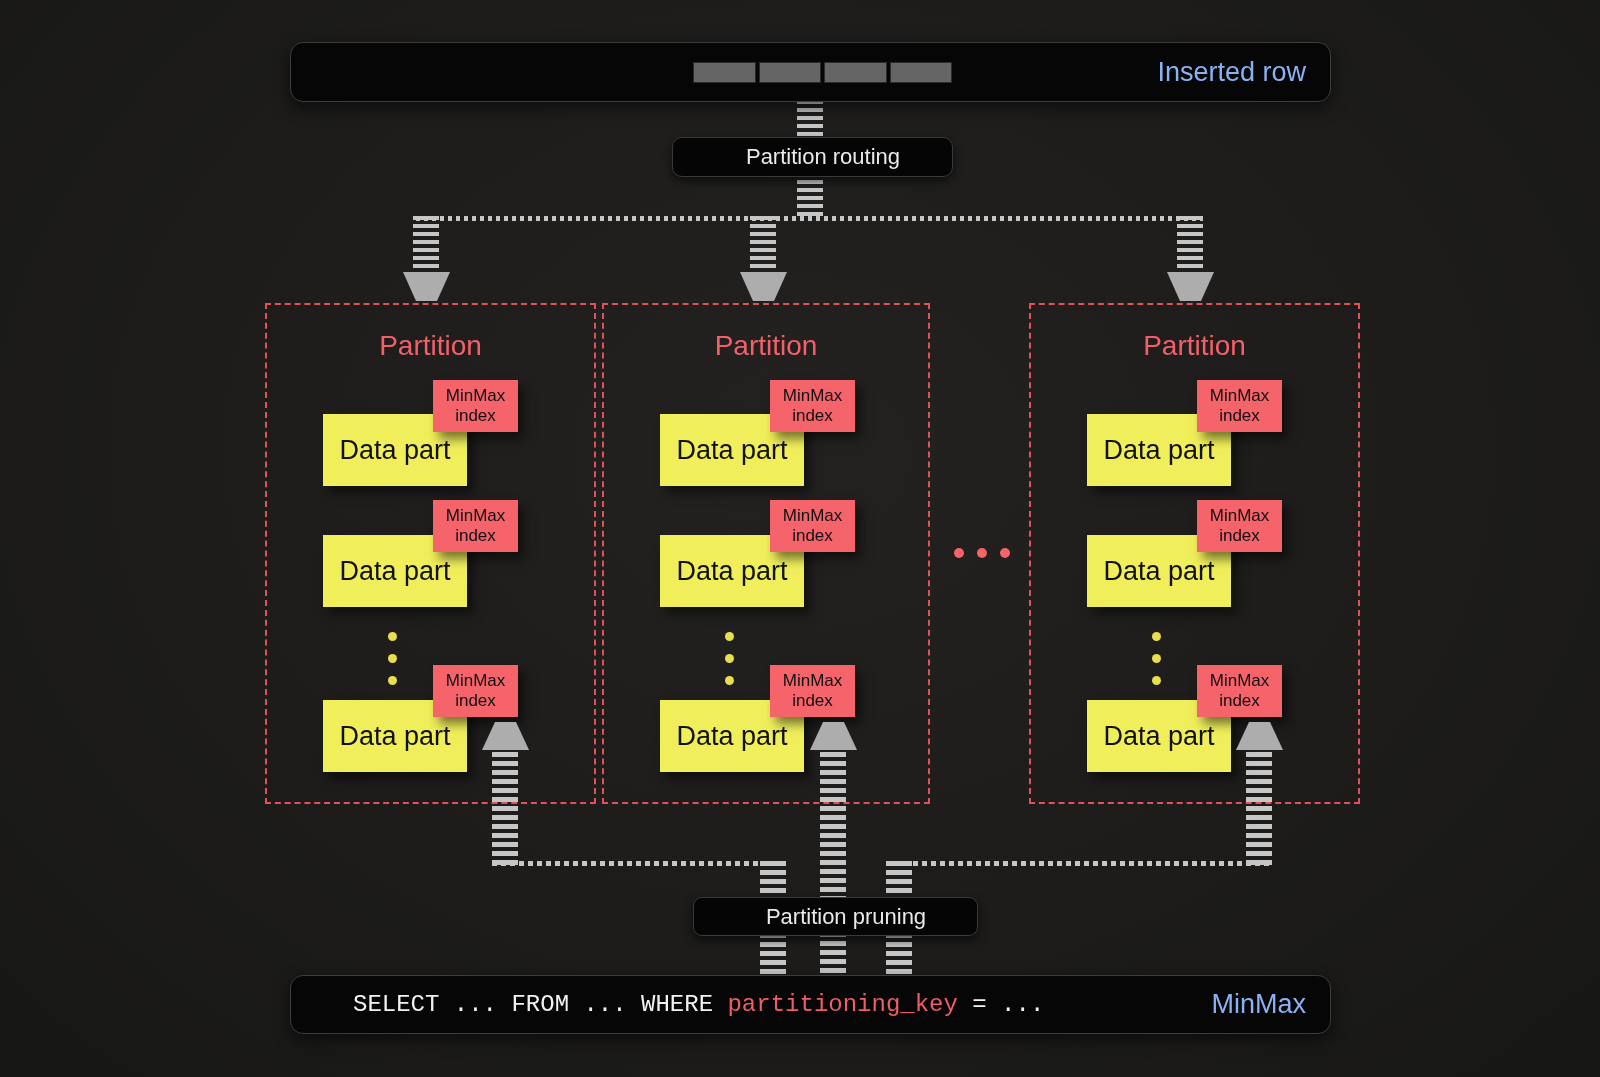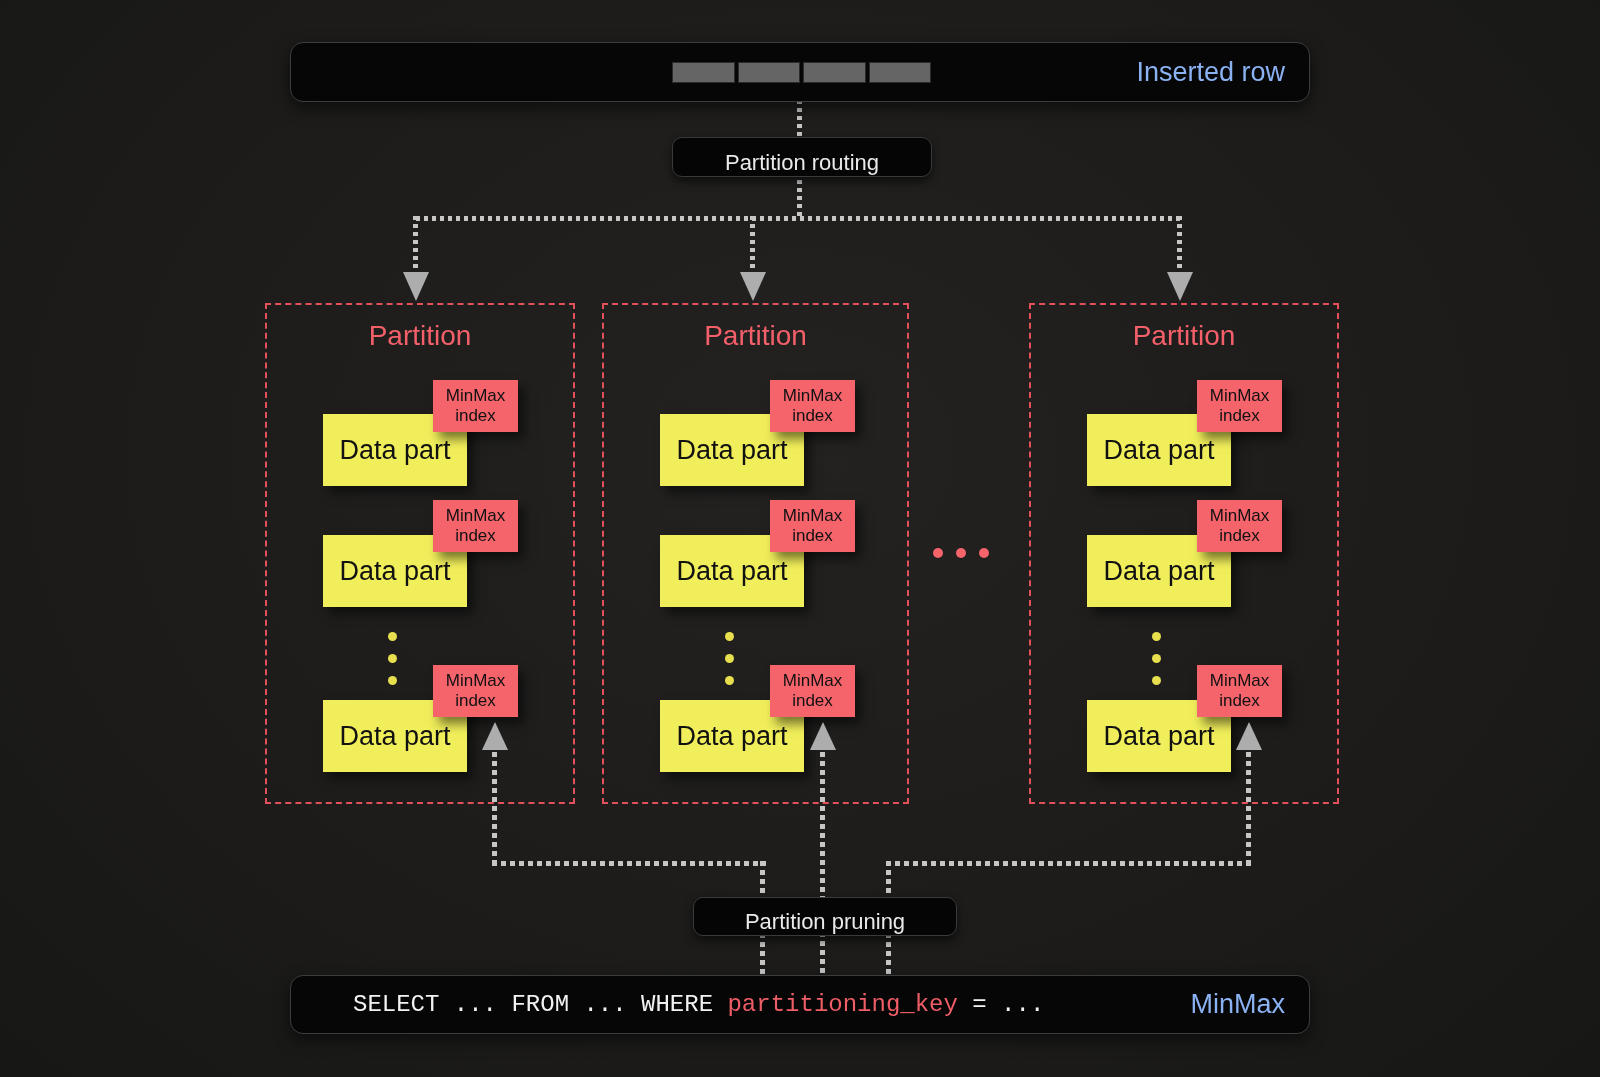--- a/index.html
+++ b/index.html
@@ -8,44 +8,44 @@
     --partition_title:#f4606a; --datapart_yellow:#f0ee5a; --dot_yellow:#e7df4e;
     --line_gray:#c6c6c6; --arrow_gray:#adadad; --segment_gray:#656565;
     --sql_white:#f2f2f2; --sql_key_red:#ef5d67; --pill_text:#eaeaea; --ink:#111111;
   }
   html,body{margin:0;padding:0;background:#141413;}
   #canvas{
     position:relative; width:1600px; height:1077px; overflow:hidden;
     background:radial-gradient(ellipse at 50% 42%, #232221 0%, var(--bg) 55%, #171716 100%);
     font-family:"Liberation Sans", sans-serif;
   }
-  .abs{position:absolute;}
+  .abs{position:absolute;padding-left:21px;}
   
   .bigbox{
     background:var(--box_bg); border:1px solid var(--box_border); border-radius:13px;
     box-shadow:0 6px 16px rgba(0,0,0,.55); z-index:4;
   }
   
   .pill{
     background:var(--pill_bg); border:1px solid #3a3a3a; border-radius:10px;
     box-shadow:0 4px 10px rgba(0,0,0,.6);
-    display:flex; align-items:flex-end; justify-content:center;
+    display:flex; align-items:center; justify-content:center;
     color:var(--pill_text); font-size:22px; z-index:6;
   }
   
   .dot-v{width:5px; background-image:repeating-linear-gradient(to bottom, var(--line_gray) 0 5px, transparent 5px 9px); z-index:3;}
   .dot-h{height:5px; background-image:repeating-linear-gradient(to right, var(--line_gray) 0 5px, transparent 5px 9px); z-index:3;}
   .dot-v.fine{background-image:repeating-linear-gradient(to bottom, var(--line_gray) 0 4px, transparent 4px 8px);}
   .dot-h.fine{background-image:repeating-linear-gradient(to right, var(--line_gray) 0 4px, transparent 4px 8px);}
   
   .arr-down{width:0;height:0;border-left:13px solid transparent;border-right:13px solid transparent;border-top:29px solid var(--arrow_gray); z-index:3;}
   .arr-up{width:0;height:0;border-left:13px solid transparent;border-right:13px solid transparent;border-bottom:28px solid var(--arrow_gray); z-index:3;}
   
   .partition{border:2px dashed var(--partition_border); background:transparent; z-index:2;}
-  .ptitle{position:absolute; left:0; right:0; top:15px; text-align:center;
+  .ptitle{position:absolute; left:0; right:0; top:25px; text-align:center;
     color:var(--partition_title); font-size:28px; font-weight:400;}
   .minmax{
     position:absolute; width:85px; height:52px; background:var(--minmax_red);
     color:var(--ink); font-size:17px; line-height:1.2; text-align:center;
     display:flex; align-items:center; justify-content:center;
     box-shadow:6px 7px 10px rgba(0,0,0,.5); z-index:2;
   }
   .minmax span{display:block; width:70px;}
   .datapart{
     position:absolute; width:144px; height:72px; background:var(--datapart_yellow);
@@ -191,21 +191,21 @@
   <div class="abs dot-v" style="left:492px;  top:752px; height:114px;"></div>
   <div class="abs dot-v" style="left:820px;  top:752px; height:223px;"></div>
   <div class="abs dot-v" style="left:1246px; top:752px; height:114px;"></div>
 
   <div class="abs dot-h" style="left:492px; top:861px; width:274px;"></div>
   <div class="abs dot-h" style="left:886px; top:861px; width:365px;"></div>
 
   <div class="abs dot-v" style="left:760px; top:861px; height:114px;"></div>
   <div class="abs dot-v" style="left:886px; top:861px; height:114px;"></div>
 
-  <div class="abs pill" style="left:693px; top:897px; width:262px; height:37px;">
+  <div class="abs pill" style="left:693px; top:897px; width:262px; height:37px;border-radius:9px;">
     <span>Partition pruning</span>
   </div>
 
   <div class="abs bigbox" style="left:290px; top:975px; width:1018px; height:57px;">
     <div class="sql"><span>SELECT ... FROM ... WHERE </span><span class="key">partitioning_key</span><span> = ...</span></div>
     <div class="boxlabel">MinMax</div>
   </div>
 
 </div>
 

